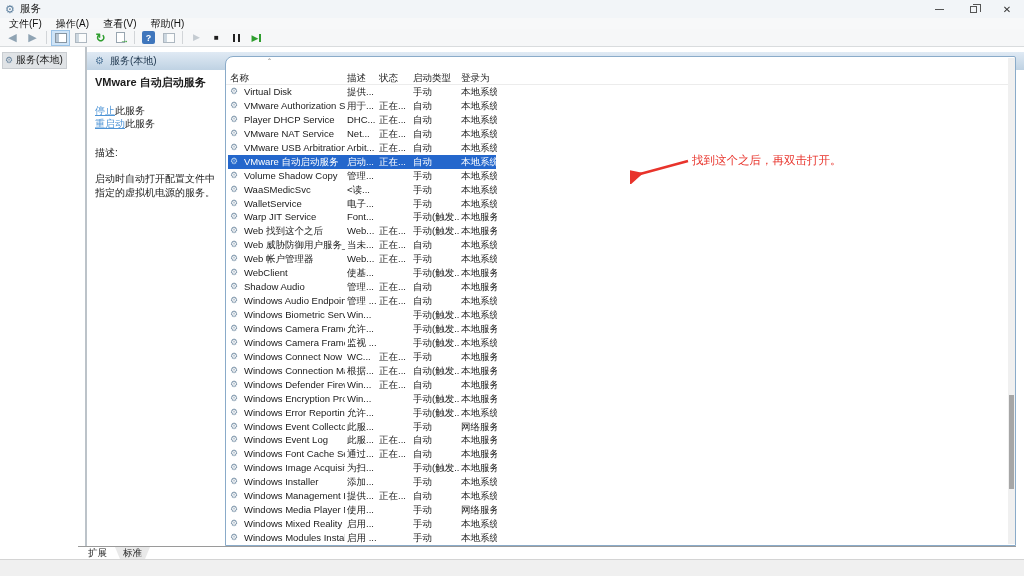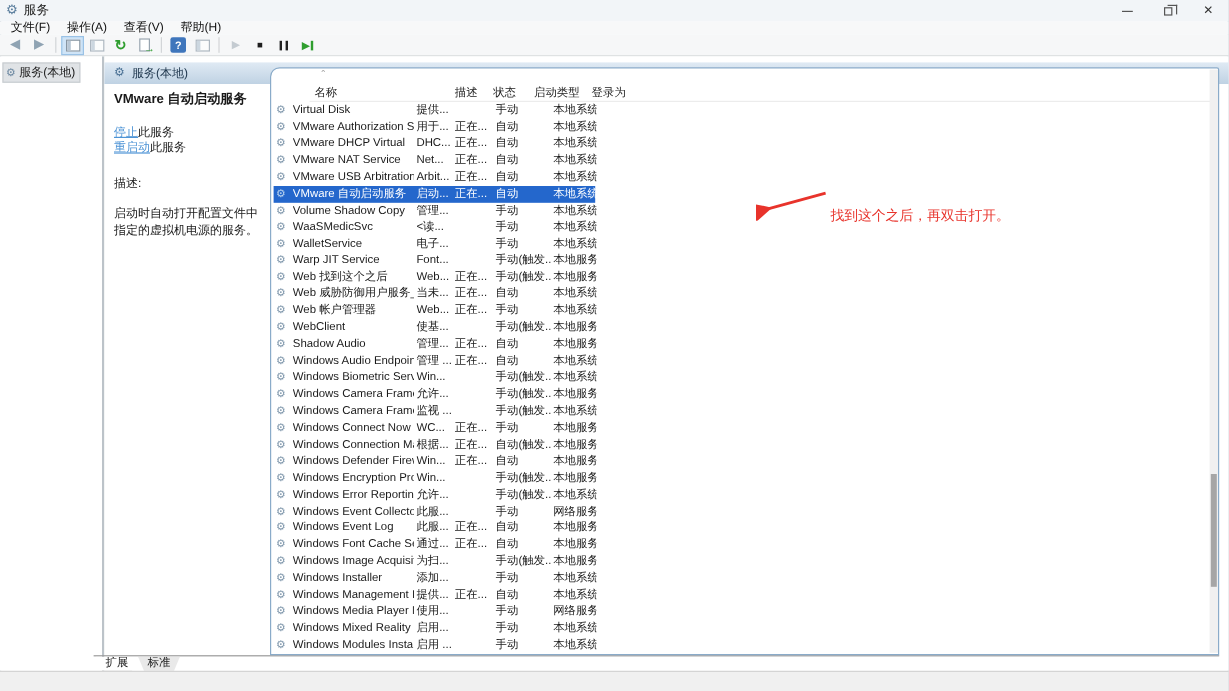--- a/index.html
+++ b/index.html
@@ -56,42 +56,42 @@
 
   .descpanel { position:absolute; left:8px; top:28px; width:128px; }
   .svc-title { font-weight:bold; font-size:11px; margin-bottom:14px; }
   .svc-link-line { font-size:10px; line-height:13px; }
   .svc-link-line a { color:#4e94d6; text-decoration:underline; }
   .desc-label { margin-top:16px; font-size:10px; }
   .desc-text { margin-top:12px; font-size:10px; line-height:14px; }
 
   
   .listcard { position:absolute; left:138px; right:8px; top:9px; bottom:13px; background:#fff; border:1px solid #8aabc9; border-radius:8px 2px 0 0; z-index:2; }
-  .colhdr { position:absolute; left:0; right:0; top:14px; height:14px; border-bottom:1px solid #ececec; font-size:9.5px; color:#222;margin-left:32px; }
+  .colhdr { position:absolute; left:0; right:0; top:14px; height:14px; border-bottom:1px solid #ececec; font-size:9.5px; color:#222; }
   .colhdr span { position:absolute; top:0; line-height:14px; white-space:nowrap; }
   .sortmark { position:absolute; left:42px; top:1px; font-size:9px; color:#8a8a8a; line-height:8px; }
   #rows { position:absolute; left:0; right:8px; top:28px; }
   .lrow { height:13.95px; position:relative; font-size:9.5px; }
   .lrow span { position:absolute; top:0; line-height:13.95px; white-space:nowrap; overflow:hidden; }
   .c-icon { left:4px; width:13px; font-size:9px; color:#7d95aa; }
   .c-name { left:18px; width:101px; }
   .c-desc { left:121px; width:30px; }
   .c-status { left:153px; width:32px; }
   .c-startup { left:187px; width:46px; }
   .c-logon { left:235px; width:36px; }
   .lrow.sel::before { content:""; position:absolute; left:2px; top:0; width:268px; height:100%; background:#2467cc; }
   .lrow.sel span { color:#fff; z-index:1; }
   .lrow.sel .c-icon { color:#b9d4ef; }
 
   .vscroll { position:absolute; right:0; top:1px; bottom:1px; width:7px; background:#f0f0f0; }
   .vthumb { position:absolute; left:1px; width:5px; top:337px; height:94px; background:#a6a6a6; }
 
   
   .anno-arrow { position:absolute; left:404px; top:95px; z-index:3; pointer-events:none; }
-  .anno-text { position:absolute; left:466px; top:115px; z-index:3; color:#e8332b; font-size:11.5px; white-space:nowrap; }
+  .anno-text { position:absolute; left:466px; top:96px; z-index:3; color:#e8332b; font-size:11.5px; white-space:nowrap; }
 
   
   .bottomtabs { position:absolute; left:78px; top:546px; right:8px; height:13px; border-top:1px solid #9a9a9a; display:flex; padding-left:2px; background:transparent; }
   .btab { height:12px; line-height:11px; font-size:9.5px; padding:0 8px; clip-path:polygon(0 0,100% 0,calc(100% - 5px) 100%,5px 100%); background:#e9e9e9; filter:drop-shadow(0 1px 0 #9a9a9a); color:#222; }
   .btab.active { background:#fff; }
 
   .statusbar { position:absolute; left:0; bottom:0; right:0; height:17px; background:#f0f0f0; border-top:1px solid #d4d4d4; }
 </style>
 </head>
 <body>
@@ -211,21 +211,21 @@
             <div class="lrow">
               <span class="c-icon">⚙</span>
               <span class="c-name">VMware Authorization Ser...</span>
               <span class="c-desc">用于...</span>
               <span class="c-status">正在...</span>
               <span class="c-startup">自动</span>
               <span class="c-logon">本地系统</span>
             </div>
             <div class="lrow">
               <span class="c-icon">⚙</span>
-              <span class="c-name">VMware DHCP Virtual</span>
+              <span class="c-name">Player DHCP Service</span>
               <span class="c-desc">DHC...</span>
               <span class="c-status">正在...</span>
               <span class="c-startup">自动</span>
               <span class="c-logon">本地系统</span>
             </div>
             <div class="lrow">
               <span class="c-icon">⚙</span>
               <span class="c-name">VMware NAT Service</span>
               <span class="c-desc">Net...</span>
               <span class="c-status">正在...</span>

